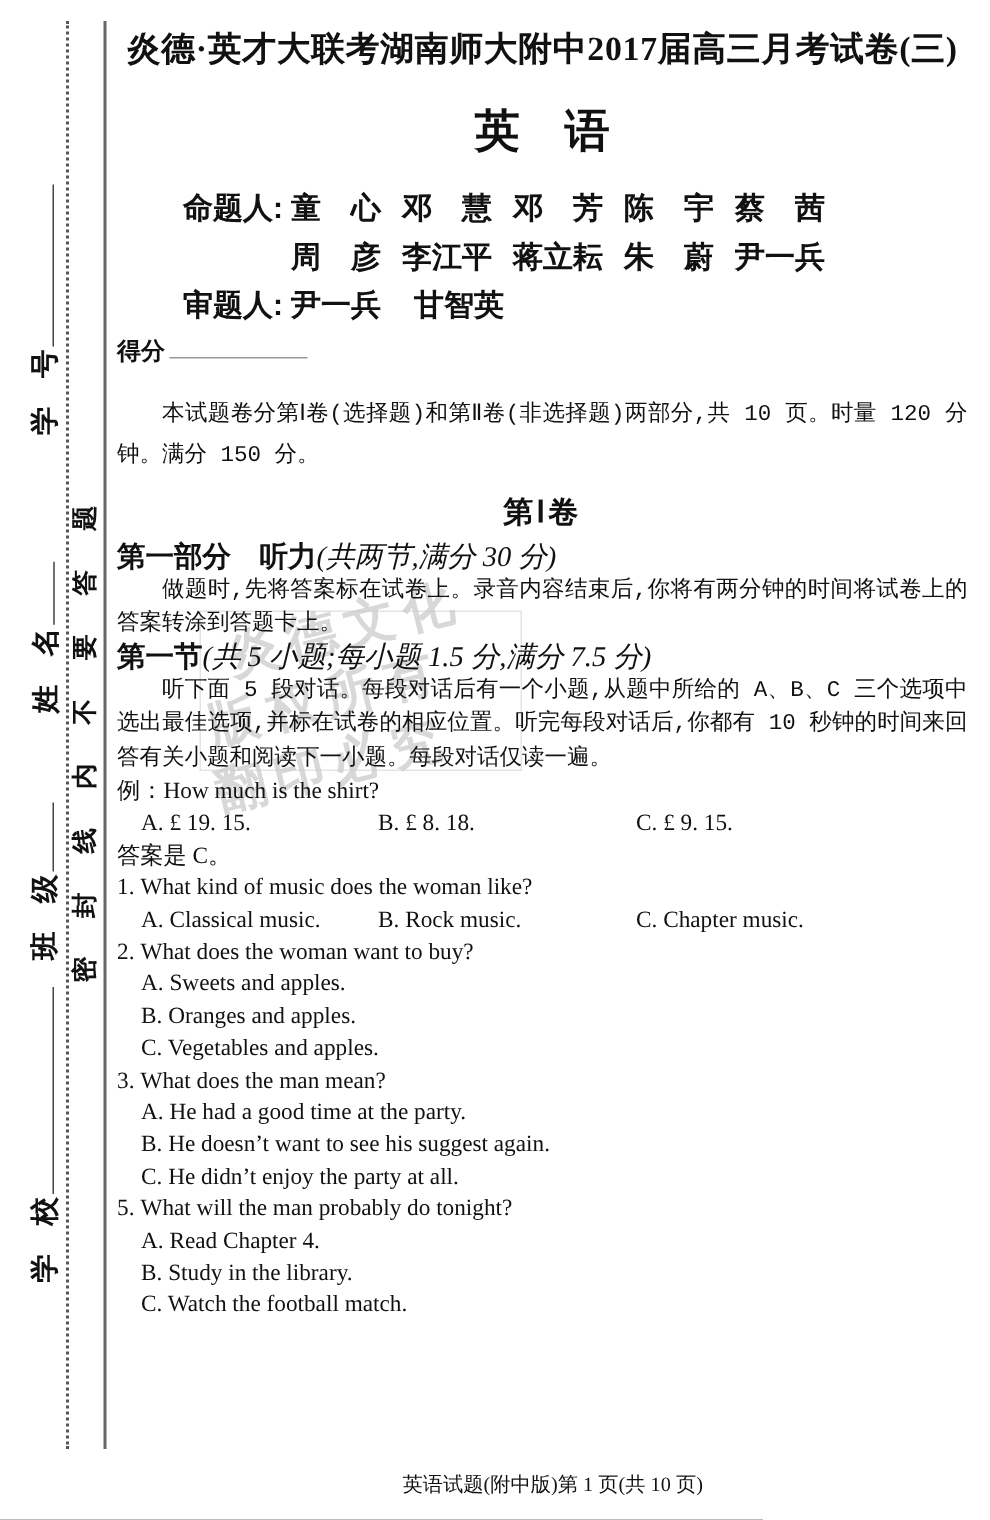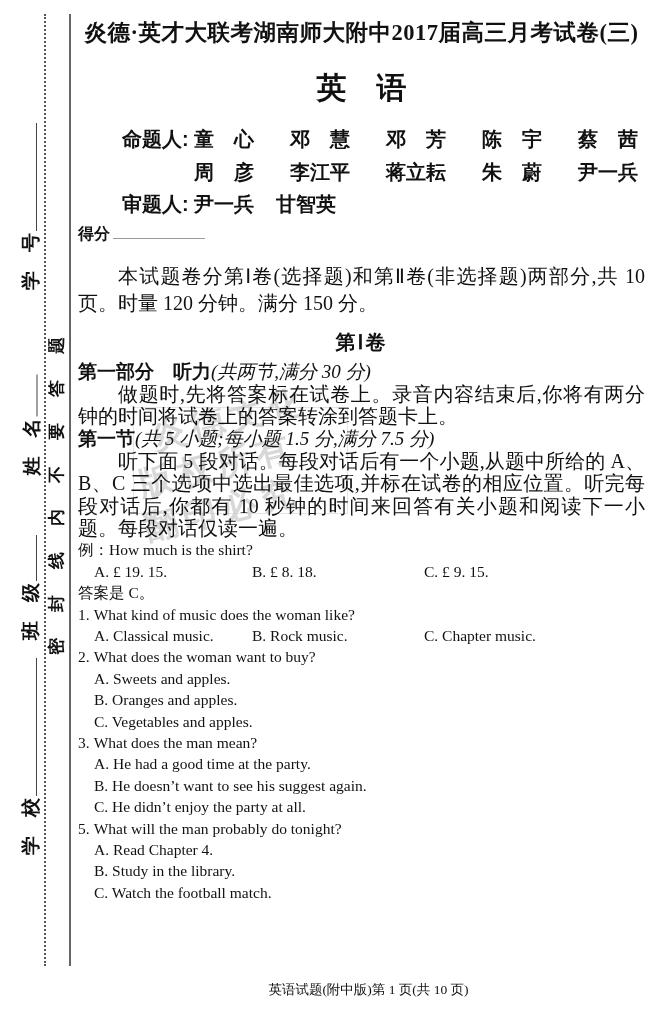--- a/index.html
+++ b/index.html
@@ -30,27 +30,27 @@
   .v-seal{left:-123px;top:463px;width:360px;font-size:17px;letter-spacing:26px;font-weight:bold;}
 
   
   .content{position:absolute;left:78px;top:18px;width:567px;z-index:3;}
   .title{font-size:22.5px;font-weight:bold;text-align:center;letter-spacing:.5px;line-height:30px;}
   .subject{font-size:30px;font-weight:bold;text-align:center;margin-top:22px;line-height:40px;
            font-family:Liberation Mono, monospace;}
   .examiners{margin-top:13px;padding-left:44px;font-size:20px;font-weight:bold;line-height:32.5px;
              font-family:"Liberation Sans", sans-serif;}
   .exam-label{display:inline-block;width:72px;}
-  .names{display:inline-flex;gap:36px;}
+  .names{display:inline-flex;gap:14px;}
   .names-small{display:inline-flex;gap:22px;}
   .score-row{text-align:left;margin-top:2px;height:24px;font-size:16px;}
   .score-label{font-weight:bold;font-family:"Liberation Sans", sans-serif;}
   .score-line{display:inline-block;width:92px;height:15px;border-bottom:1.5px solid #9a9a9a;margin-left:3px;}
 
-  .para{margin:0;font-size:20px;line-height:27px;text-align:justify;}
+  .para{margin:0;font-size:15px;line-height:27px;text-align:justify;font-family:Liberation Mono, monospace;}
   .para.tight{line-height:22.3px;}
   .indent{text-indent:2em;}
   .intro{margin-top:16px;}
 
   .vol-heading{margin-top:11px;font-size:20px;font-weight:bold;text-align:center;letter-spacing:2px;
                line-height:28px;font-family:"Liberation Sans", sans-serif;}
   .part-heading{font-size:19px;line-height:23px;margin-top:4px;}
   .part-heading b{font-family:"Liberation Sans", sans-serif;}
   .kai{font-style:italic;}
 

